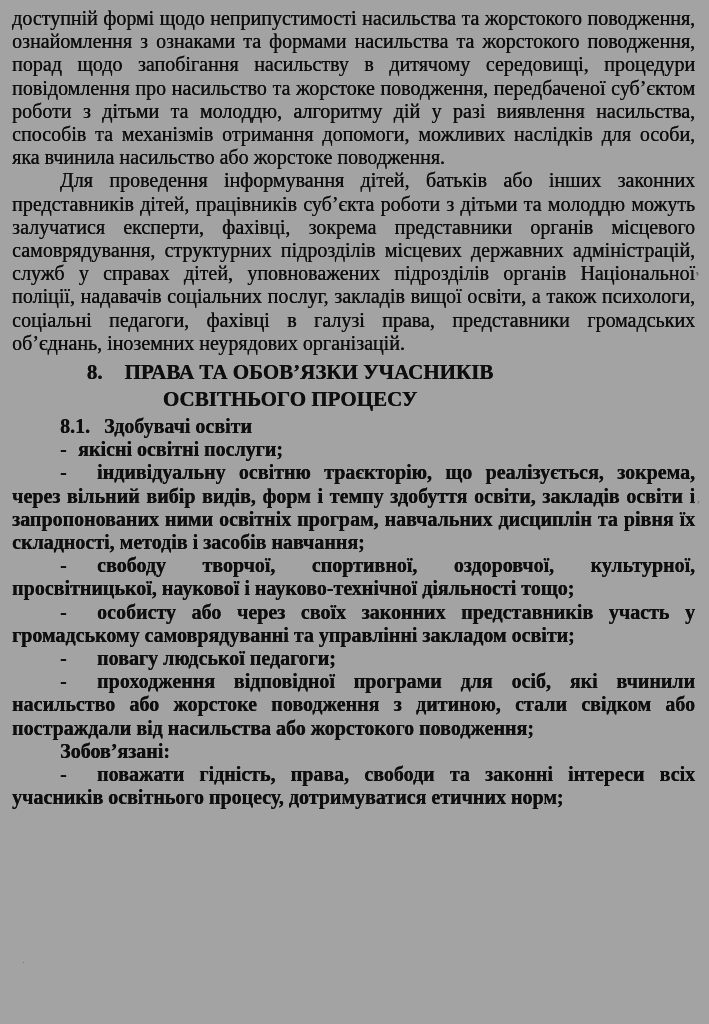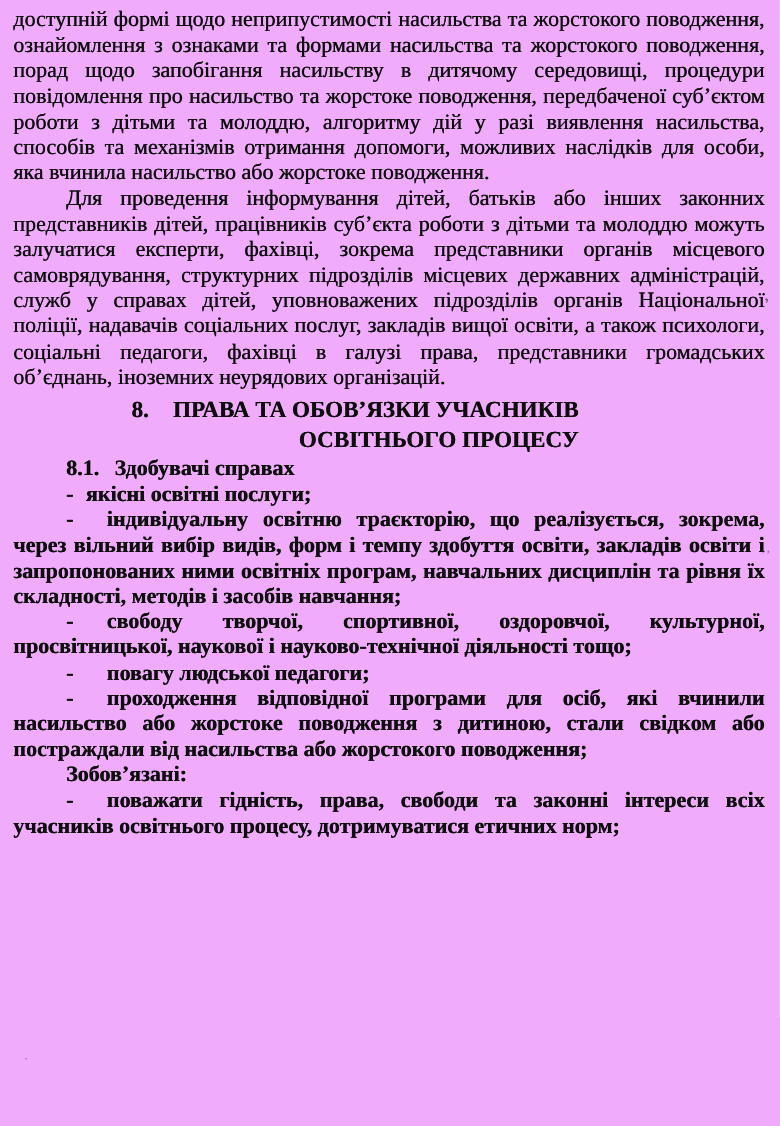--- a/index.html
+++ b/index.html
@@ -5,21 +5,21 @@
   html, body {
     margin: 0;
     padding: 0;
     background: #e9e9e7;
   }
   .page {
     position: relative;
     width: 709px;
     height: 1024px;
     margin: 0 auto;
-    background: #f0abfc;
+    background: #a3a3a3;
     overflow: hidden;
     font-family: "Liberation Serif", "DejaVu Serif", serif;
     color: #0e0e0e;
     box-sizing: border-box;
     padding: 7px 14px 0 12px;
     
     text-shadow: 0.35px 0 0 currentColor;
   }
   .para, .li, .lead {
     margin: 0;
@@ -28,21 +28,21 @@
     text-align: justify;
   }
   .para.cont { text-indent: 0; }
   .para.ind  { text-indent: 48px; }
   .heading {
     margin: 4px 0 3px 42px;
     width: 472px;
     font-size: 21px;
     font-weight: bold;
     line-height: 26.5px;
-    text-align: right;
+    text-align: center;
   }
   .heading .hgap { display: inline-block; width: 22px; }
   .subheading {
     margin: 3px 0 0 0;
     padding-left: 48px;
     font-size: 20px;
     font-weight: bold;
     line-height: 23.2px;
   }
   .subheading .ngap { display: inline-block; width: 14px; }
@@ -73,30 +73,31 @@
 <body>
 
 <main class="page">
 
   <p class="para cont">доступній формі щодо неприпустимості насильства та жорстокого поводження, ознайомлення з ознаками та формами насильства та жорстокого поводження, порад щодо запобігання насильству в дитячому середовищі, процедури повідомлення про насильство та жорстоке поводження, передбаченої суб’єктом роботи з дітьми та молоддю, алгоритму дій у разі виявлення насильства, способів та механізмів отримання допомоги, можливих наслідків для особи, яка вчинила насильство або жорстоке поводження.</p>
 
   <p class="para ind">Для проведення інформування дітей, батьків або інших законних представників дітей, працівників суб’єкта роботи з дітьми та молоддю можуть залучатися експерти, фахівці, зокрема представники органів місцевого самоврядування, структурних підрозділів місцевих державних адміністрацій, служб у справах дітей, уповноважених підрозділів органів Національної поліції, надавачів соціальних послуг, закладів вищої освіти, а також психологи, соціальні педагоги, фахівці в галузі права, представники громадських об’єднань, іноземних неурядових організацій.</p>
 
   <h1 class="heading"><span>8.</span><span class="hgap"></span><span>ПРАВА ТА ОБОВ’ЯЗКИ УЧАСНИКІВ ОСВІТНЬОГО ПРОЦЕСУ</span></h1>
 
-  <h2 class="subheading"><span>8.1.</span><span class="ngap"></span><span>Здобувачі справах</span></h2>
+  <h2 class="subheading"><span>8.1.</span><span class="ngap"></span><span>Здобувачі освіти</span></h2>
 
 
   <p class="li short"><span class="dash">-</span><span>якісні освітні послуги;</span></p>
 
   <p class="li"><span class="dash">-</span><span>індивідуальну освітню траєкторію, що реалізується, зокрема, через вільний вибір видів, форм і темпу здобуття освіти, закладів освіти і запропонованих ними освітніх програм, навчальних дисциплін та рівня їх складності, методів і засобів навчання;</span></p>
 
 
   <p class="li"><span class="dash">-</span><span>свободу творчої, спортивної, оздоровчої, культурної, просвітницької, наукової і науково-технічної діяльності тощо;</span></p>
 
+  <p class="li"><span class="dash">-</span><span>особисту або через своїх законних представників участь у громадському самоврядуванні та управлінні закладом освіти;</span></p>
 
 
   <p class="li"><span class="dash">-</span><span>повагу людської педагоги;</span></p>
 
   <p class="li"><span class="dash">-</span><span>проходження відповідної програми для осіб, які вчинили насильство або жорстоке поводження з дитиною, стали свідком або постраждали від насильства або жорстокого поводження;</span></p>
 
 
   <p class="lead">Зобов’язані:</p>
 
   <p class="li"><span class="dash">-</span><span>поважати гідність, права, свободи та законні інтереси всіх учасників освітнього процесу, дотримуватися етичних норм;</span></p>

